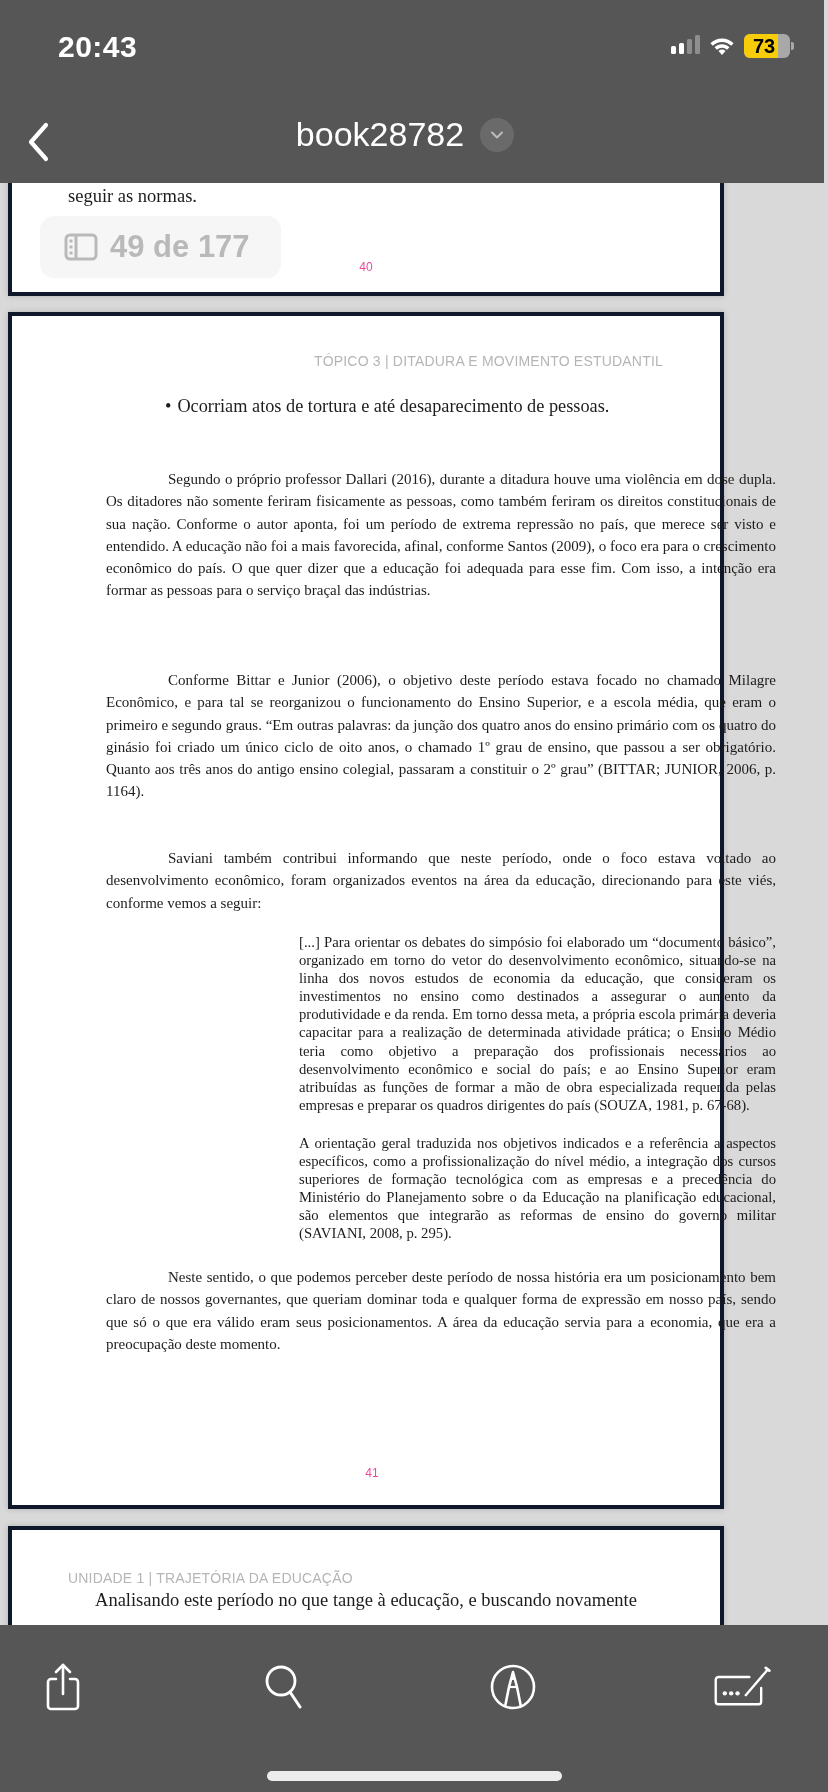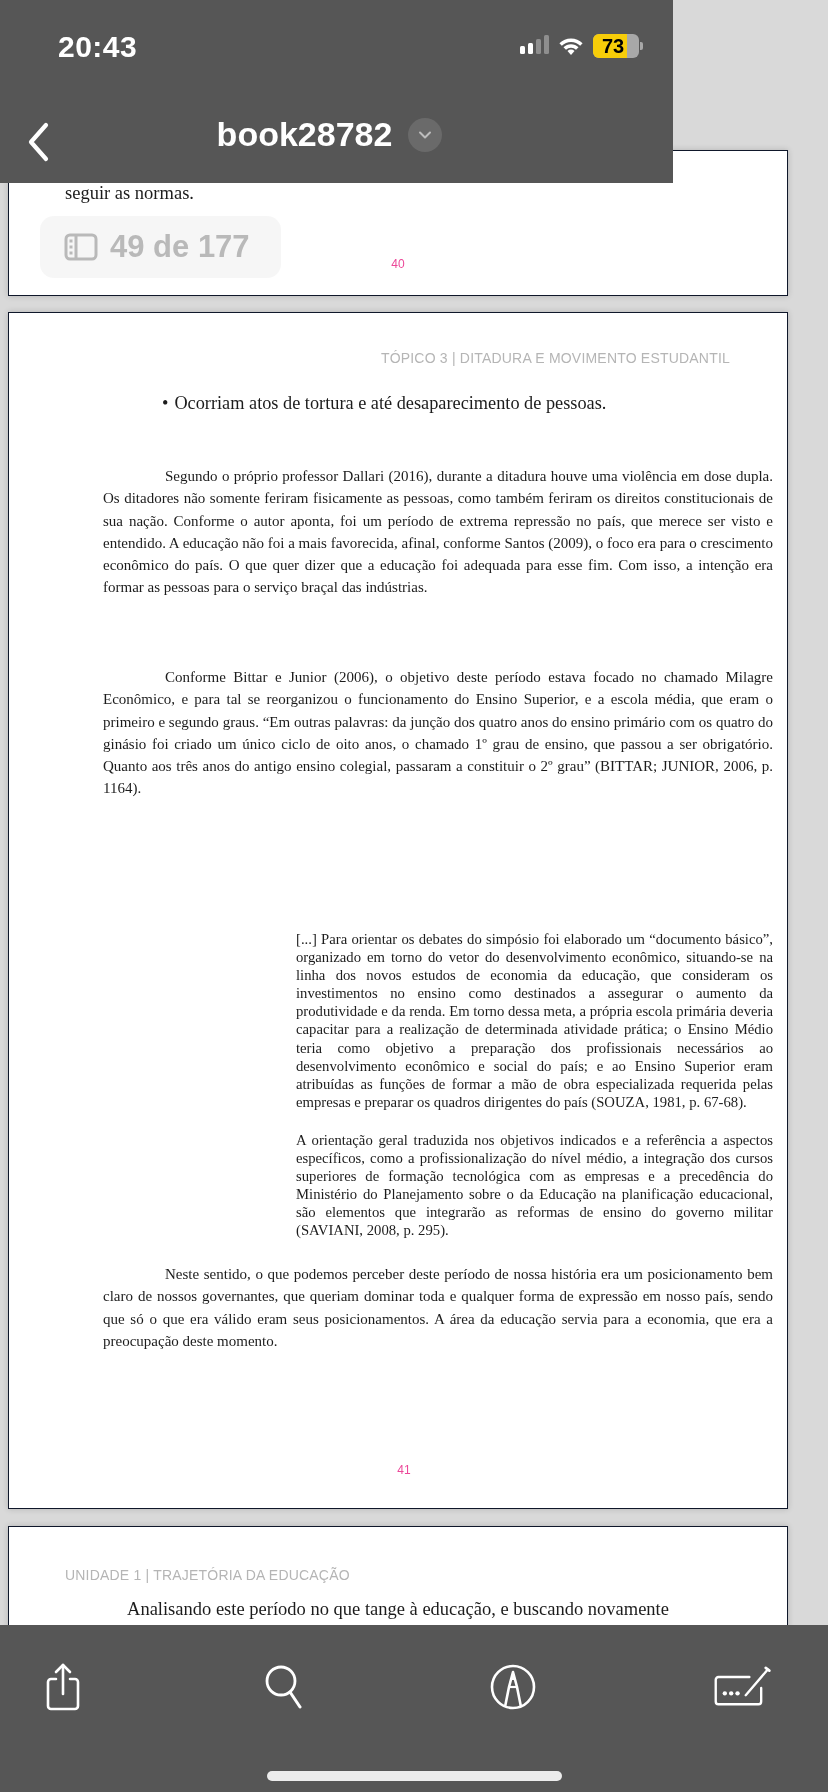--- a/index.html
+++ b/index.html
@@ -1,38 +1,38 @@
 <!DOCTYPE html>
 <html><head>
 <meta charset="utf-8">
 <style>
   * { box-sizing: border-box; margin: 0; padding: 0; }
   html, body { width: 828px; height: 1792px; overflow: hidden; background: #d9d9d9; }
   body { position: relative; font-family: "Liberation Serif", serif; }
 
   
-  .topbar { position: absolute; left: 0; top: 0; width: 673px; height: 183px; background: #565656; z-index: 10; padding-left: 8px; }
+  .topbar { position: absolute; left: 0; top: 0; width: 824px; height: 183px; background: #565656; z-index: 10; padding-left: 8px; }
   .time { position: absolute; left: 58px; top: 30px; color: #fff; font-family: "Liberation Sans", sans-serif; font-size: 30px; font-weight: 600; letter-spacing: 0.5px; }
   .status-icons { position: absolute; right: 30px; top: 34px; height: 28px; display: flex; align-items: flex-start; gap: 8px; }
   .signal { display: flex; align-items: flex-end; gap: 3px; height: 20px; }
   .signal span { width: 5px; border-radius: 1.5px; background: #fff; }
   .signal span.dim { background: #8e8e8e; }
   .battery { display: flex; align-items: center; }
   .battery-body { width: 46px; height: 24px; border-radius: 6px; background: #a8a8a8; position: relative; overflow: hidden; }
   .battery-fill { position: absolute; left: 0; top: 0; bottom: 0; background: #f7cd09; }
   .battery-text { position: absolute; left: 0; right: 6px; top: 0; bottom: 0; display: flex; align-items: center; justify-content: center; font-family: "Liberation Sans", sans-serif; font-weight: 700; font-size: 20px; color: #000; }
   .battery-cap { width: 3px; height: 8px; background: #a8a8a8; border-radius: 0 2px 2px 0; margin-left: 1px; }
 
   .back-btn { position: absolute; left: 20px; top: 118px; width: 36px; height: 48px; display: flex; align-items: center; justify-content: center; cursor: pointer; }
-  .nav-title { position: absolute; left: 0; right: 14px; top: 115px; text-align: center; color: #fff; font-family: "Liberation Sans", sans-serif; font-size: 34px; font-weight: 700; }
+  .nav-title { position: absolute; left: 0; right: 14px; top: 115px; text-align: center; color: #fff; font-family: "Liberation Sans", sans-serif; font-size: 34px; font-weight: 400; }
   .nav-title-inner { display: inline-flex; align-items: center; gap: 16px; }
   .title-chevron { width: 34px; height: 34px; border-radius: 50%; background: #6a6a6a; display: inline-flex; align-items: center; justify-content: center; cursor: pointer; }
 
   
-  .page { position: absolute; left: 8px; width: 780px; background: #fff; box-shadow: 0 0 6px rgba(0,0,0,0.18); border: 1px solid #0f172a; }
+  .page { position: absolute; left: 8px; width: 716px; background: #fff; box-shadow: 0 0 6px rgba(0,0,0,0.18); border: 4px solid #0f172a; }
   .page1 { top: 150px; height: 146px; }
   .page2 { top: 312px; height: 1197px; }
   .page3 { top: 1526px; height: 300px; }
 
   .p1-line { position: absolute; left: 56px; top: 32px; font-size: 18.5px; color: #1c1c1c; }
   .page-num { position: absolute; left: 0; right: 0; text-align: center; font-family: "Liberation Sans", sans-serif; font-size: 12px; color: #ec4899; font-weight: 300; }
   .page1 .page-num { top: 106px; }
   .page2 .page-num { top: 1150px; margin-left: 12px; }
 
   .page-counter { position: absolute; left: 40px; top: 216px; width: 241px; height: 62px; background: rgba(245,245,245,0.92); border-radius: 14px; display: flex; align-items: center; padding-left: 24px; gap: 12px; z-index: 5; cursor: pointer; }
@@ -48,21 +48,21 @@
   .para { position: absolute; left: 94px; width: 670px; font-size: 15px; line-height: 22.3px; color: #1c1c1c; text-align: justify; text-indent: 62px; }
   .para-1 { top: 152px; }
   .para-2 { top: 353px; }
   .para-3 { top: 531px; }
   .para-4 { top: 950px; }
 
   .quote { position: absolute; left: 287px; width: 477px; font-size: 14.7px; line-height: 18.1px; color: #1c1c1c; text-align: justify; }
   .quote-1 { top: 617px; }
   .quote-2 { top: 818px; }
 
-  .p3-line { position: absolute; left: 0; right: 0; text-align: center; top: 72px; font-size: 18.5px; color: #1c1c1c; }
+  .p3-line { position: absolute; left: 0; right: 0; text-align: center; top: 60px; font-size: 18.5px; color: #1c1c1c; }
 
   
   .bottombar { position: absolute; left: 0; top: 1625px; width: 828px; height: 167px; background: #565656; z-index: 10; }
   .tool { position: absolute; top: 32px; width: 60px; height: 60px; display: flex; align-items: center; justify-content: center; cursor: pointer; }
   .home-indicator { position: absolute; left: 267px; top: 146px; width: 295px; height: 10px; border-radius: 5px; background: #ececec; }
 </style>
 </head>
 <body>
 
 <div class="topbar">
@@ -121,20 +121,21 @@
   <span class="page-counter-text">49 de 177</span>
 </div>
 
 <div class="page page2">
   <div class="running-head">TÓPICO 3 | DITADURA E MOVIMENTO ESTUDANTIL</div>
   <ul class="bullets">
     <li>Ocorriam atos de tortura e até desaparecimento de pessoas.</li>
   </ul>
   <p class="para para-1">Segundo o próprio professor Dallari (2016), durante a ditadura houve uma violência em dose dupla. Os ditadores não somente feriram fisicamente as pessoas, como também feriram os direitos constitucionais de sua nação. Conforme o autor aponta, foi um período de extrema repressão no país, que merece ser visto e entendido. A educação não foi a mais favorecida, afinal, conforme Santos (2009), o foco era para o crescimento econômico do país. O que quer dizer que a educação foi adequada para esse fim. Com isso, a intenção era formar as pessoas para o serviço braçal das indústrias.</p>
   <p class="para para-2">Conforme Bittar e Junior (2006), o objetivo deste período estava focado no chamado Milagre Econômico, e para tal se reorganizou o funcionamento do Ensino Superior, e a escola média, que eram o primeiro e segundo graus. “Em outras palavras: da junção dos quatro anos do ensino primário com os quatro do ginásio foi criado um único ciclo de oito anos, o chamado 1º grau de ensino, que passou a ser obrigatório. Quanto aos três anos do antigo ensino colegial, passaram a constituir o 2º grau” (BITTAR; JUNIOR, 2006, p. 1164).</p>
+  <p class="para para-3">Saviani também contribui informando que neste período, onde o foco estava voltado ao desenvolvimento econômico, foram organizados eventos na área da educação, direcionando para este viés, conforme vemos a seguir:</p>
   <p class="quote quote-1">[...] Para orientar os debates do simpósio foi elaborado um “documento básico”, organizado em torno do vetor do desenvolvimento econômico, situando-se na linha dos novos estudos de economia da educação, que consideram os investimentos no ensino como destinados a assegurar o aumento da produtividade e da renda. Em torno dessa meta, a própria escola primária deveria capacitar para a realização de determinada atividade prática; o Ensino Médio teria como objetivo a preparação dos profissionais necessários ao desenvolvimento econômico e social do país; e ao Ensino Superior eram atribuídas as funções de formar a mão de obra especializada requerida pelas empresas e preparar os quadros dirigentes do país (SOUZA, 1981, p. 67-68).</p>
   <p class="quote quote-2">A orientação geral traduzida nos objetivos indicados e a referência a aspectos específicos, como a profissionalização do nível médio, a integração dos cursos superiores de formação tecnológica com as empresas e a precedência do Ministério do Planejamento sobre o da Educação na planificação educacional, são elementos que integrarão as reformas de ensino do governo militar (SAVIANI, 2008, p. 295).</p>
   <p class="para para-4">Neste sentido, o que podemos perceber deste período de nossa história era um posicionamento bem claro de nossos governantes, que queriam dominar toda e qualquer forma de expressão em nosso país, sendo que só o que era válido eram seus posicionamentos. A área da educação servia para a economia, que era a preocupação deste momento.</p>
   <div class="page-num">41</div>
 </div>
 
 <div class="page page3">
   <div class="running-head">UNIDADE 1 | TRAJETÓRIA DA EDUCAÇÃO</div>
   <div class="p3-line">Analisando este período no que tange à educação, e buscando novamente</div>
 </div>

